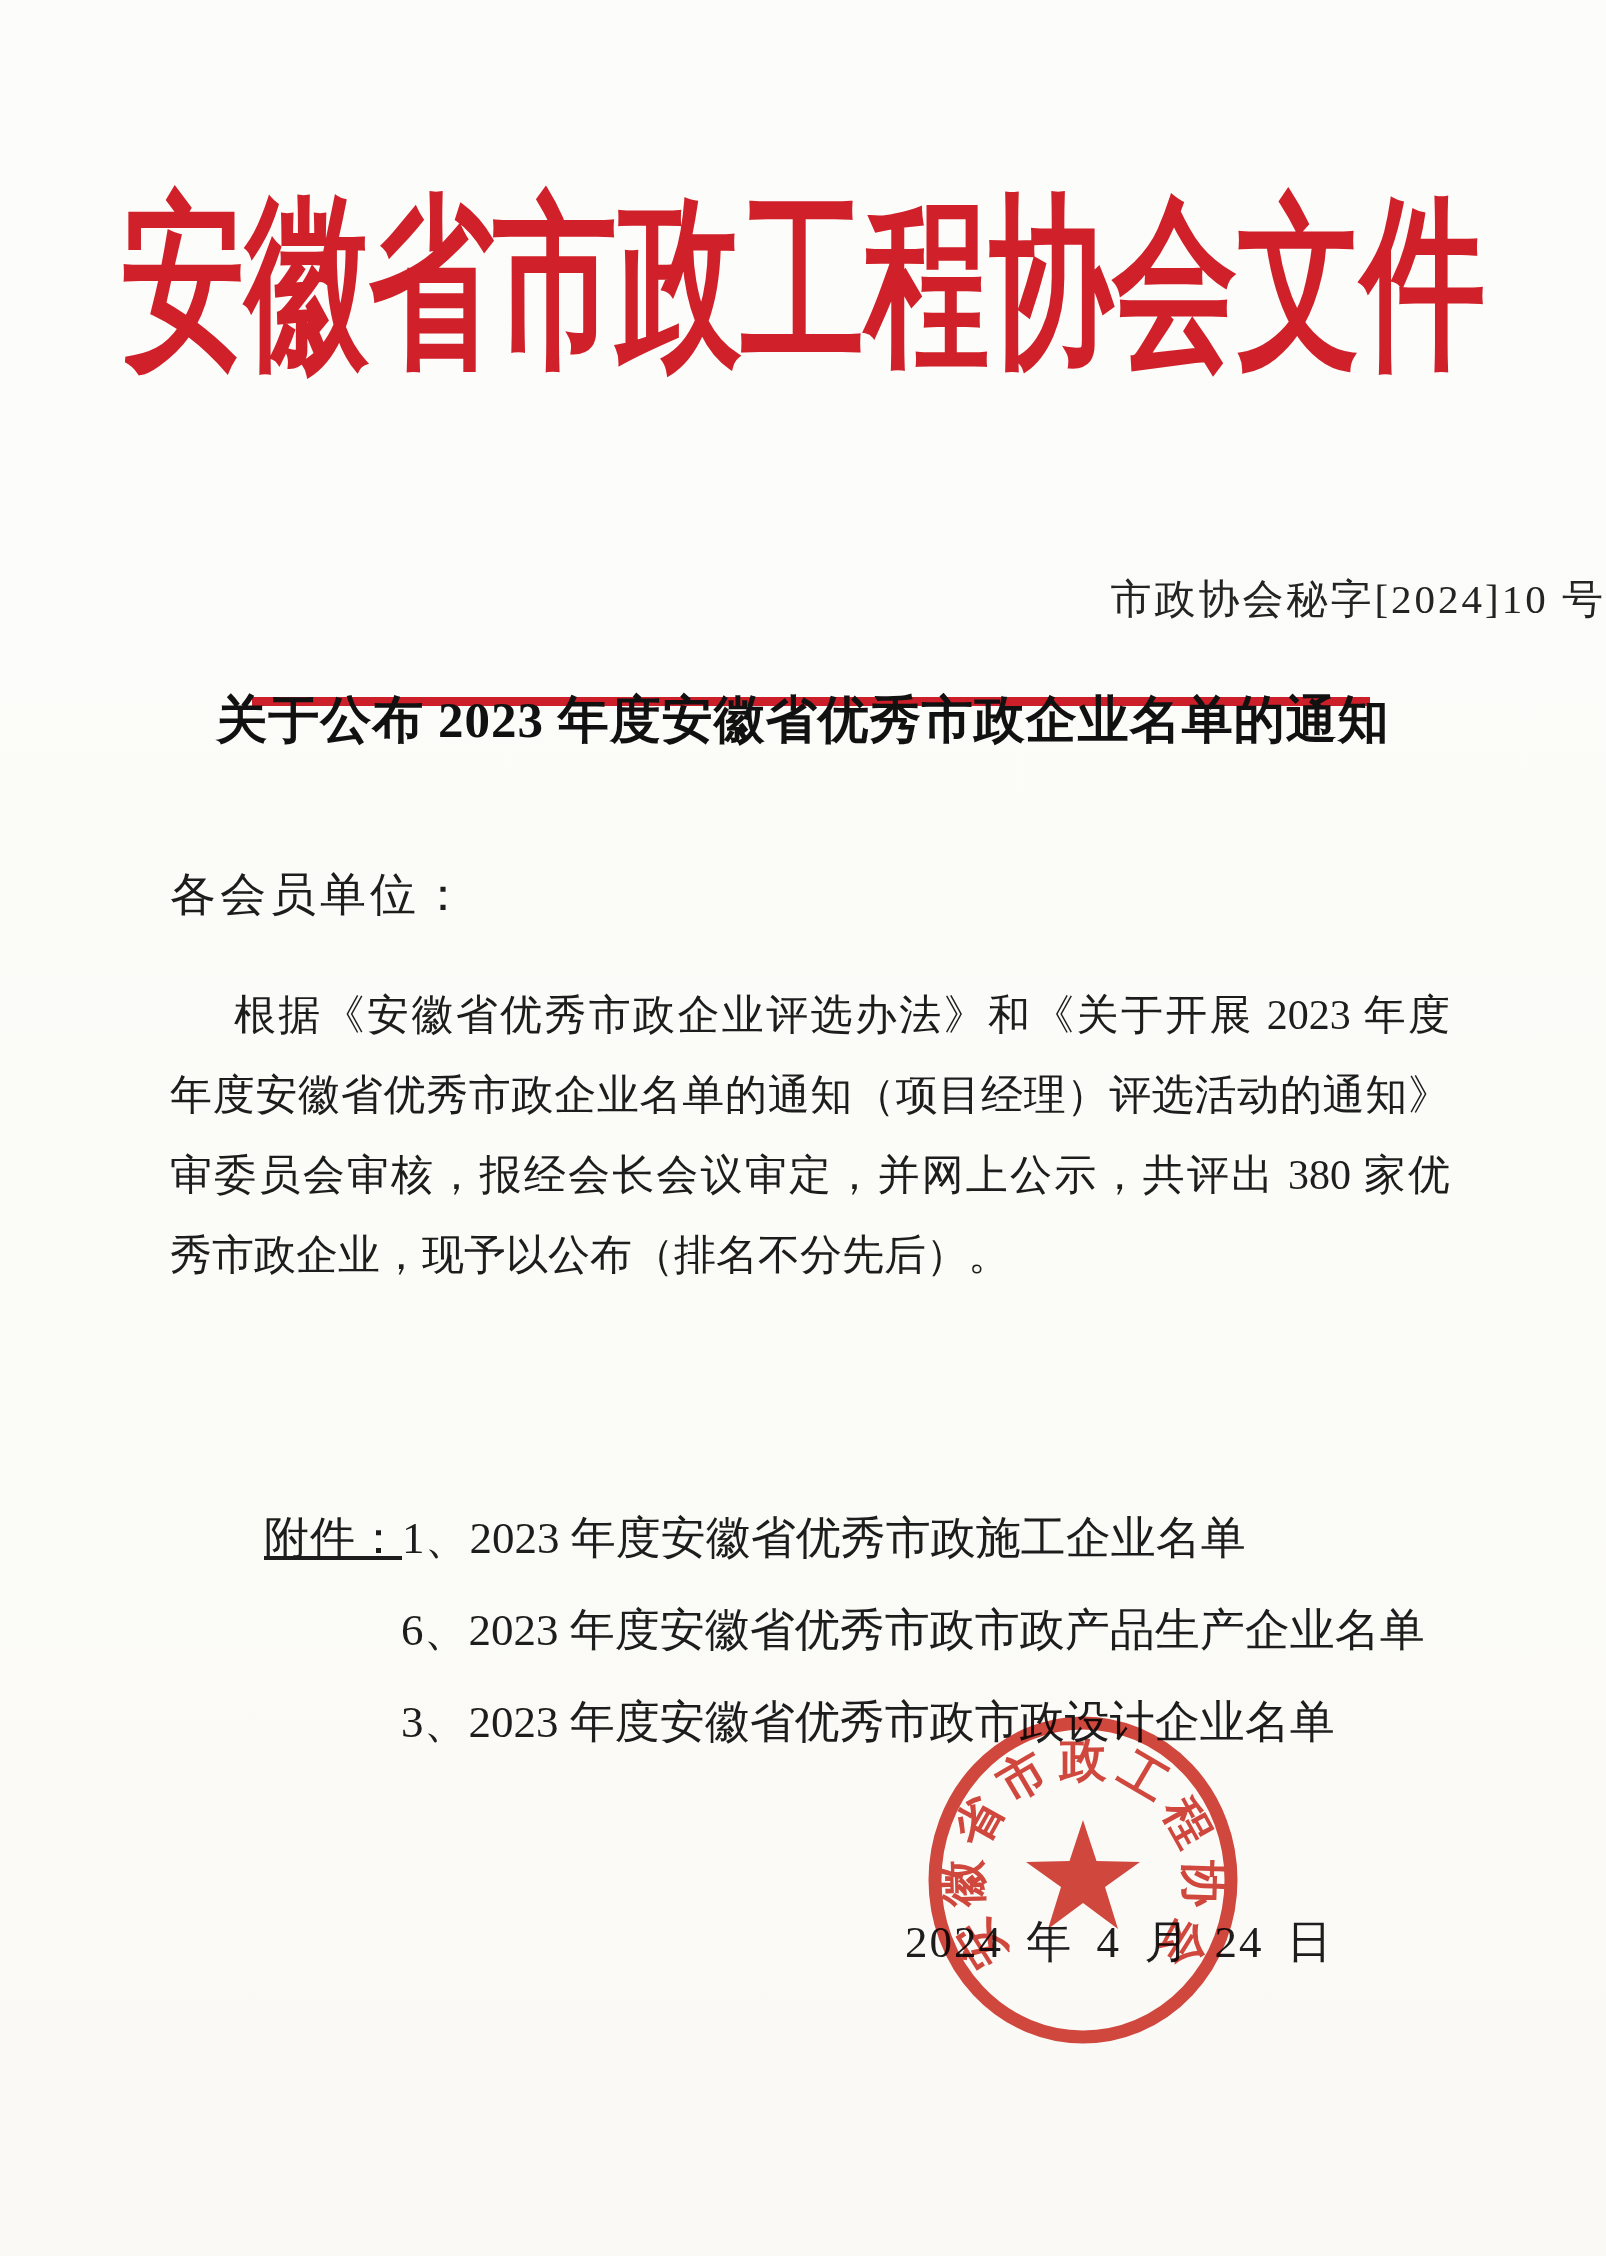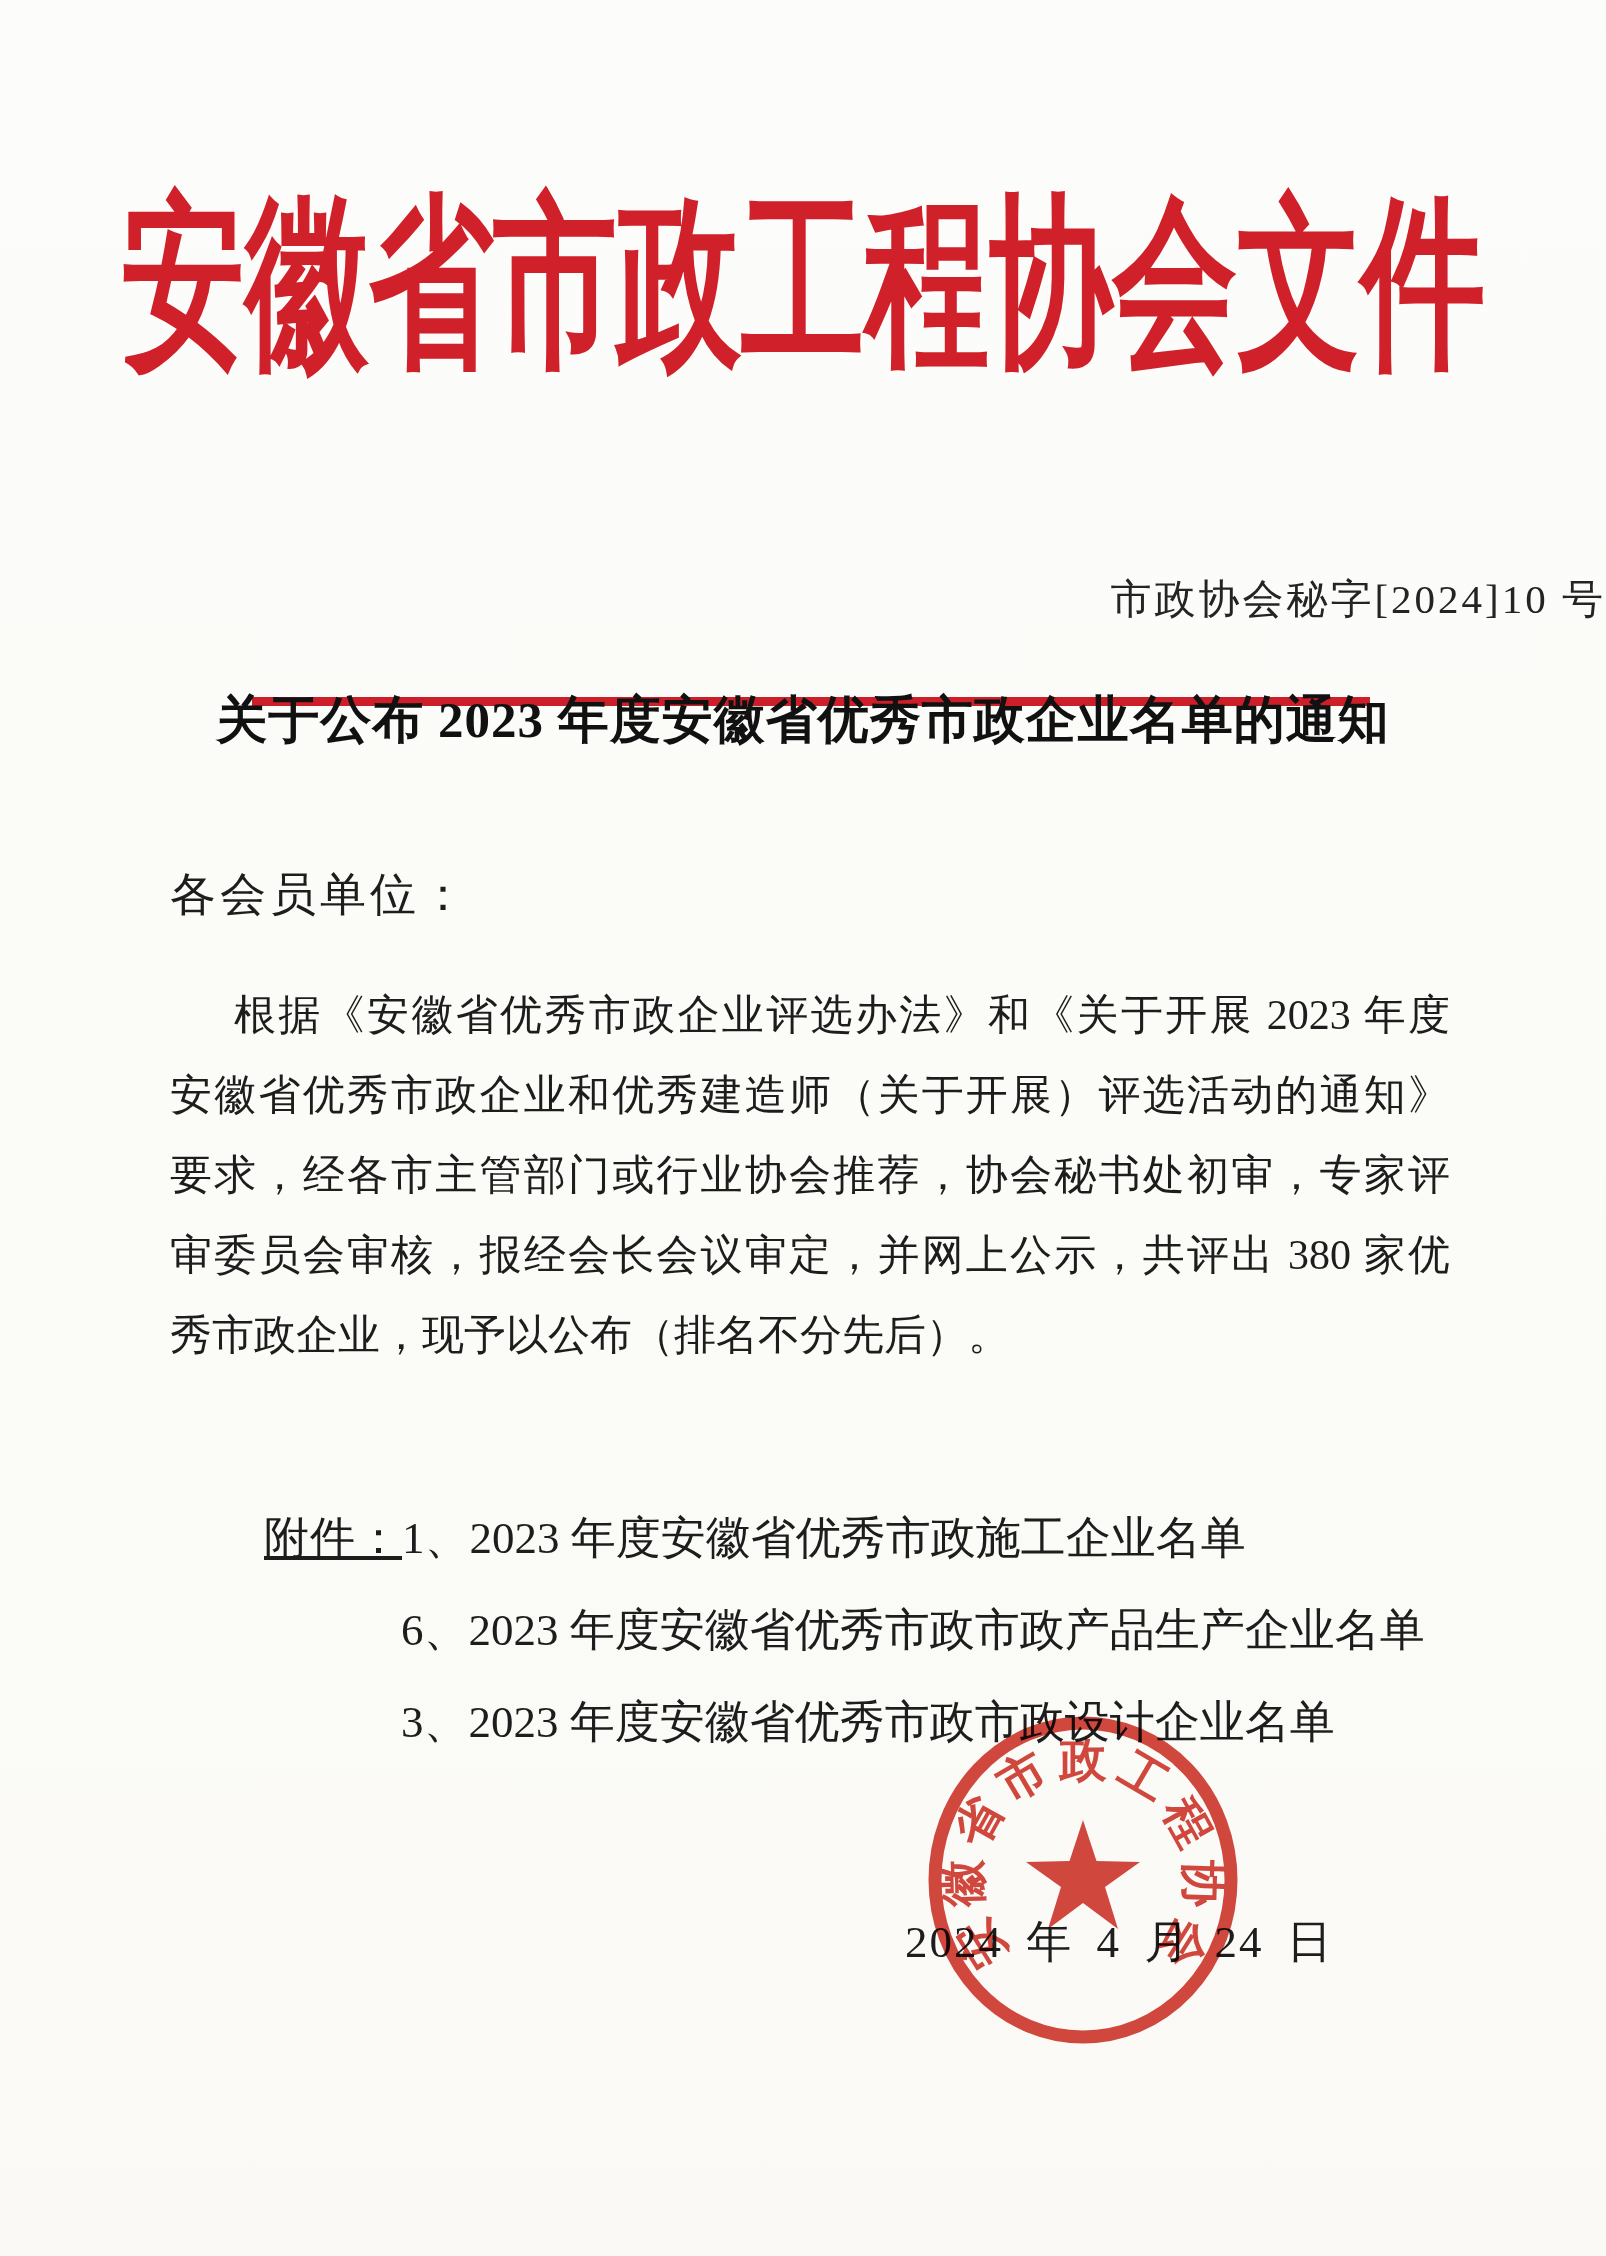--- a/index.html
+++ b/index.html
@@ -106,22 +106,21 @@
   <div class="doc-number">市政协会秘字[2024]10 号</div>
 
   <div class="red-rule"></div>
 
   <div class="notice-title">关于公布 2023 年度安徽省优秀市政企业名单的通知</div>
 
   <div class="salutation">各会员单位：</div>
 
   <div class="body-text">
     <div class="line first">根据《安徽省优秀市政企业评选办法》和《关于开展 2023 年度</div>
-    <div class="line">安徽省优秀市政企业和优秀建造师（关于开展）评选活动的通知》</div>
-    <div class="line">要求，经各市主管部门或行业协会推荐，协会秘书处初审，专家评</div>
+    <div class="line">年度安徽省优秀市政企业名单的通知（项目经理）评选活动的通知》</div>
     <div class="line">审委员会审核，报经会长会议审定，并网上公示，共评出 380 家优</div>
     <div class="line last">秀市政企业，现予以公布（排名不分先后）。</div>
   </div>
 
   <div class="attachments">
     <div class="row"><span class="att-label">附件：</span><span>1、2023 年度安徽省优秀市政施工企业名单</span></div>
     <div class="row indent"><span>6、2023 年度安徽省优秀市政市政产品生产企业名单</span></div>
     <div class="row indent"><span>3、2023 年度安徽省优秀市政市政设计企业名单</span></div>
   </div>
 

